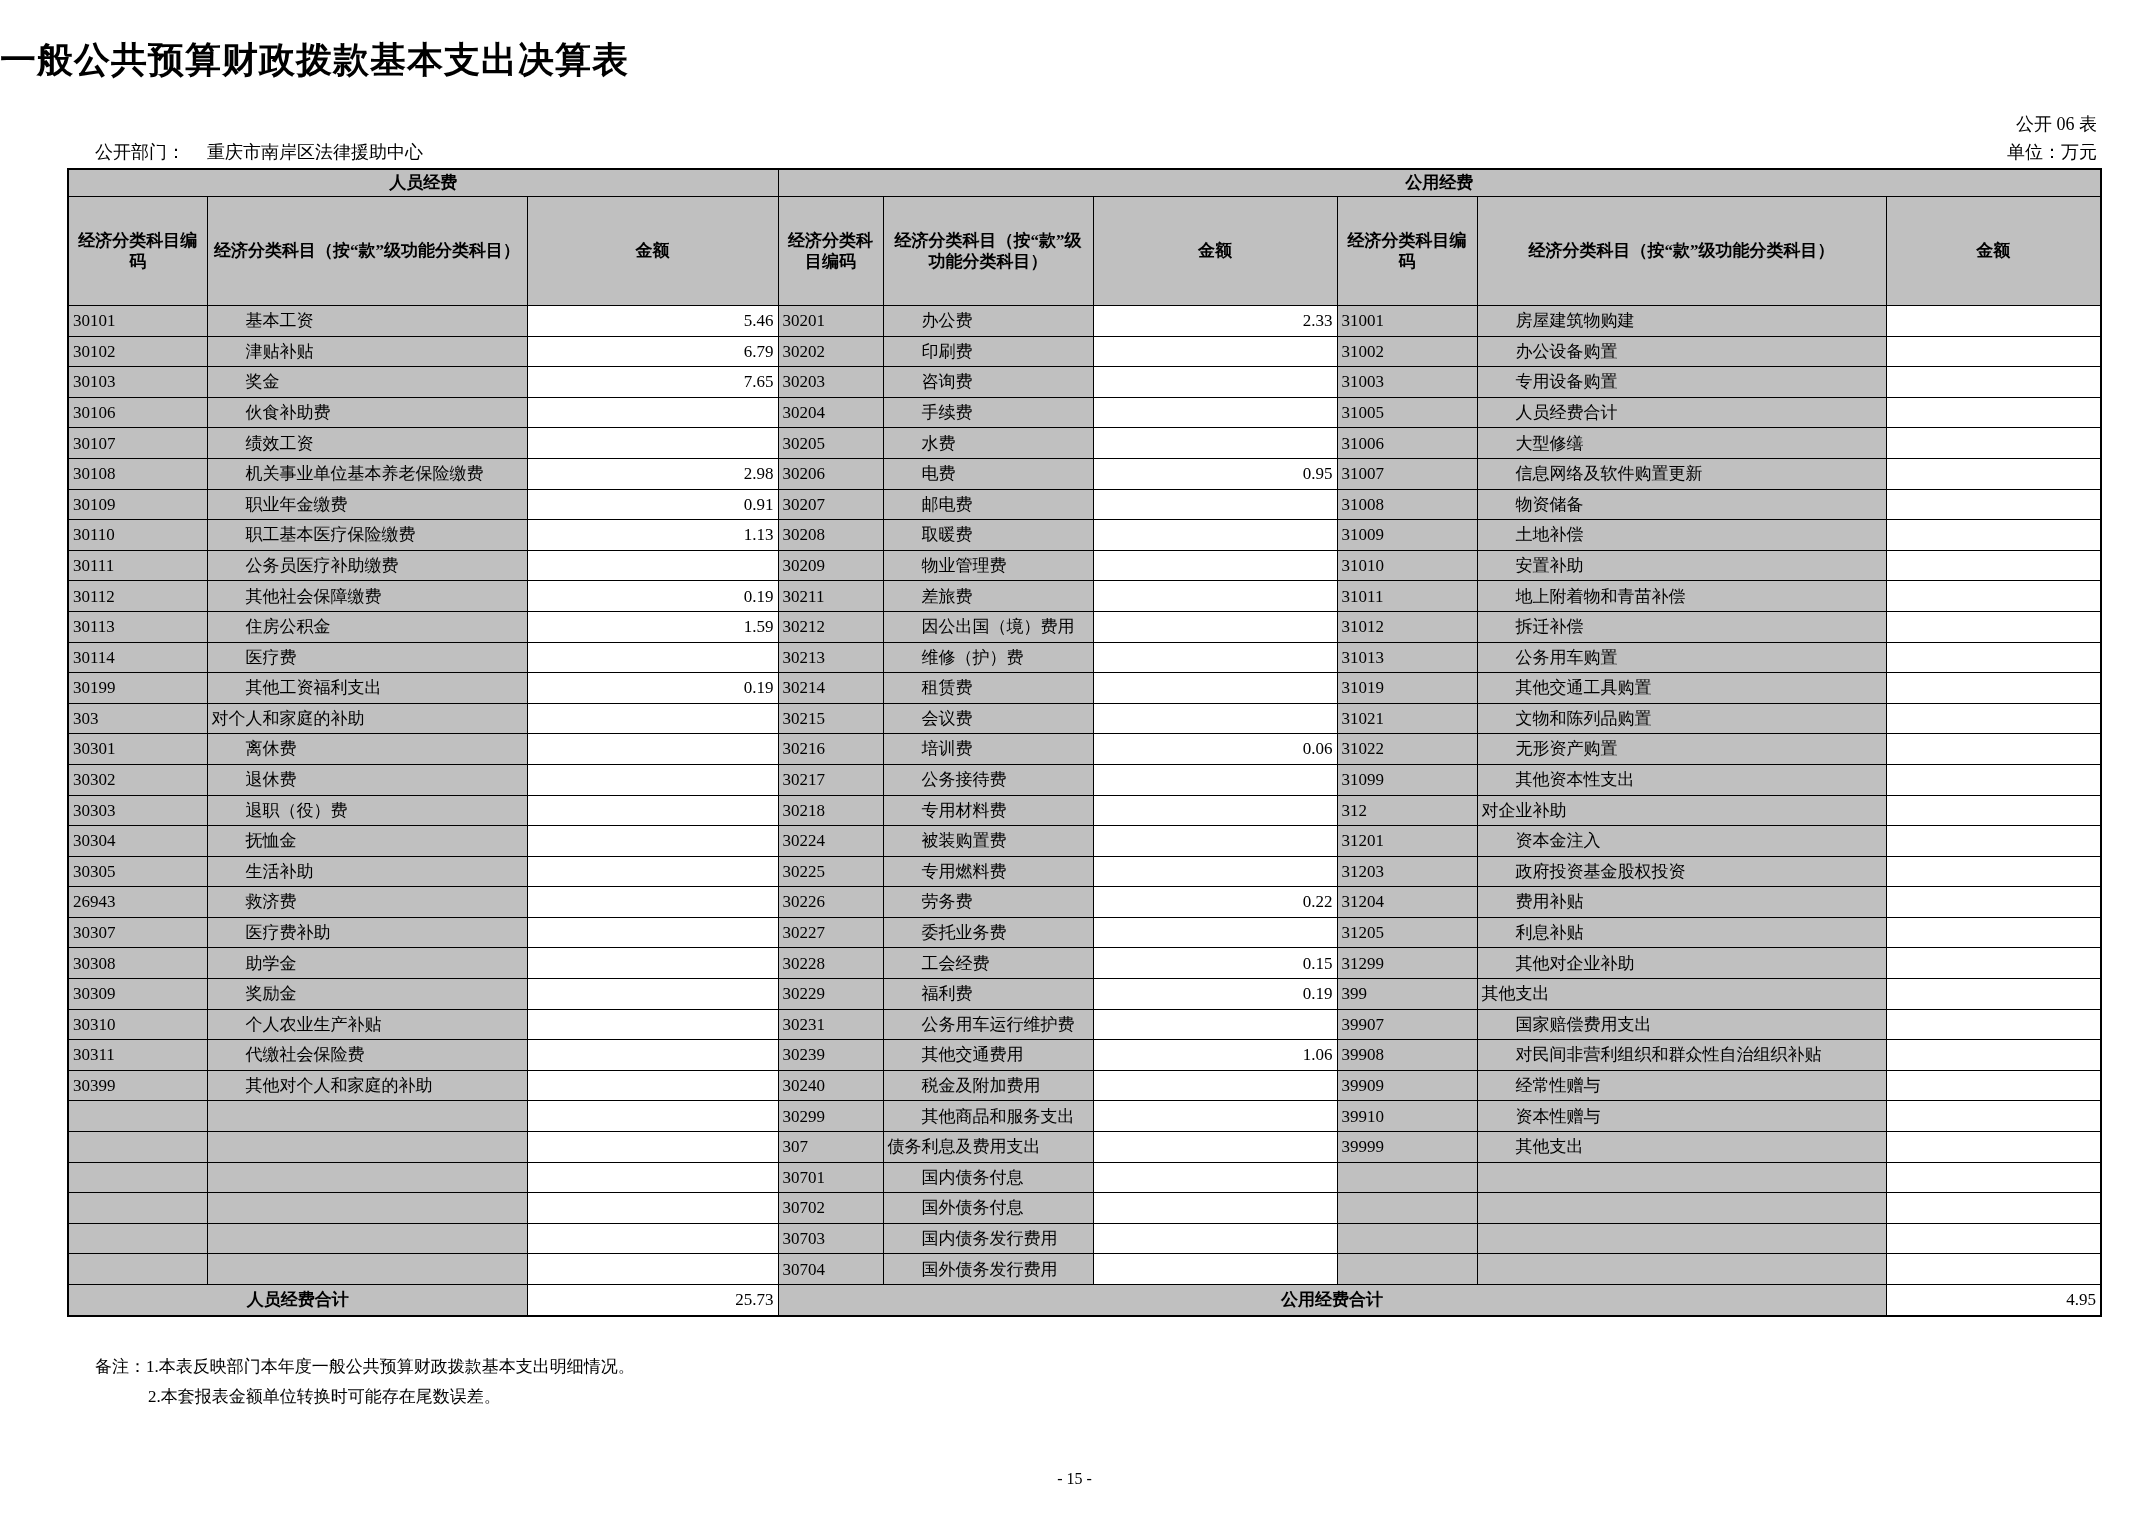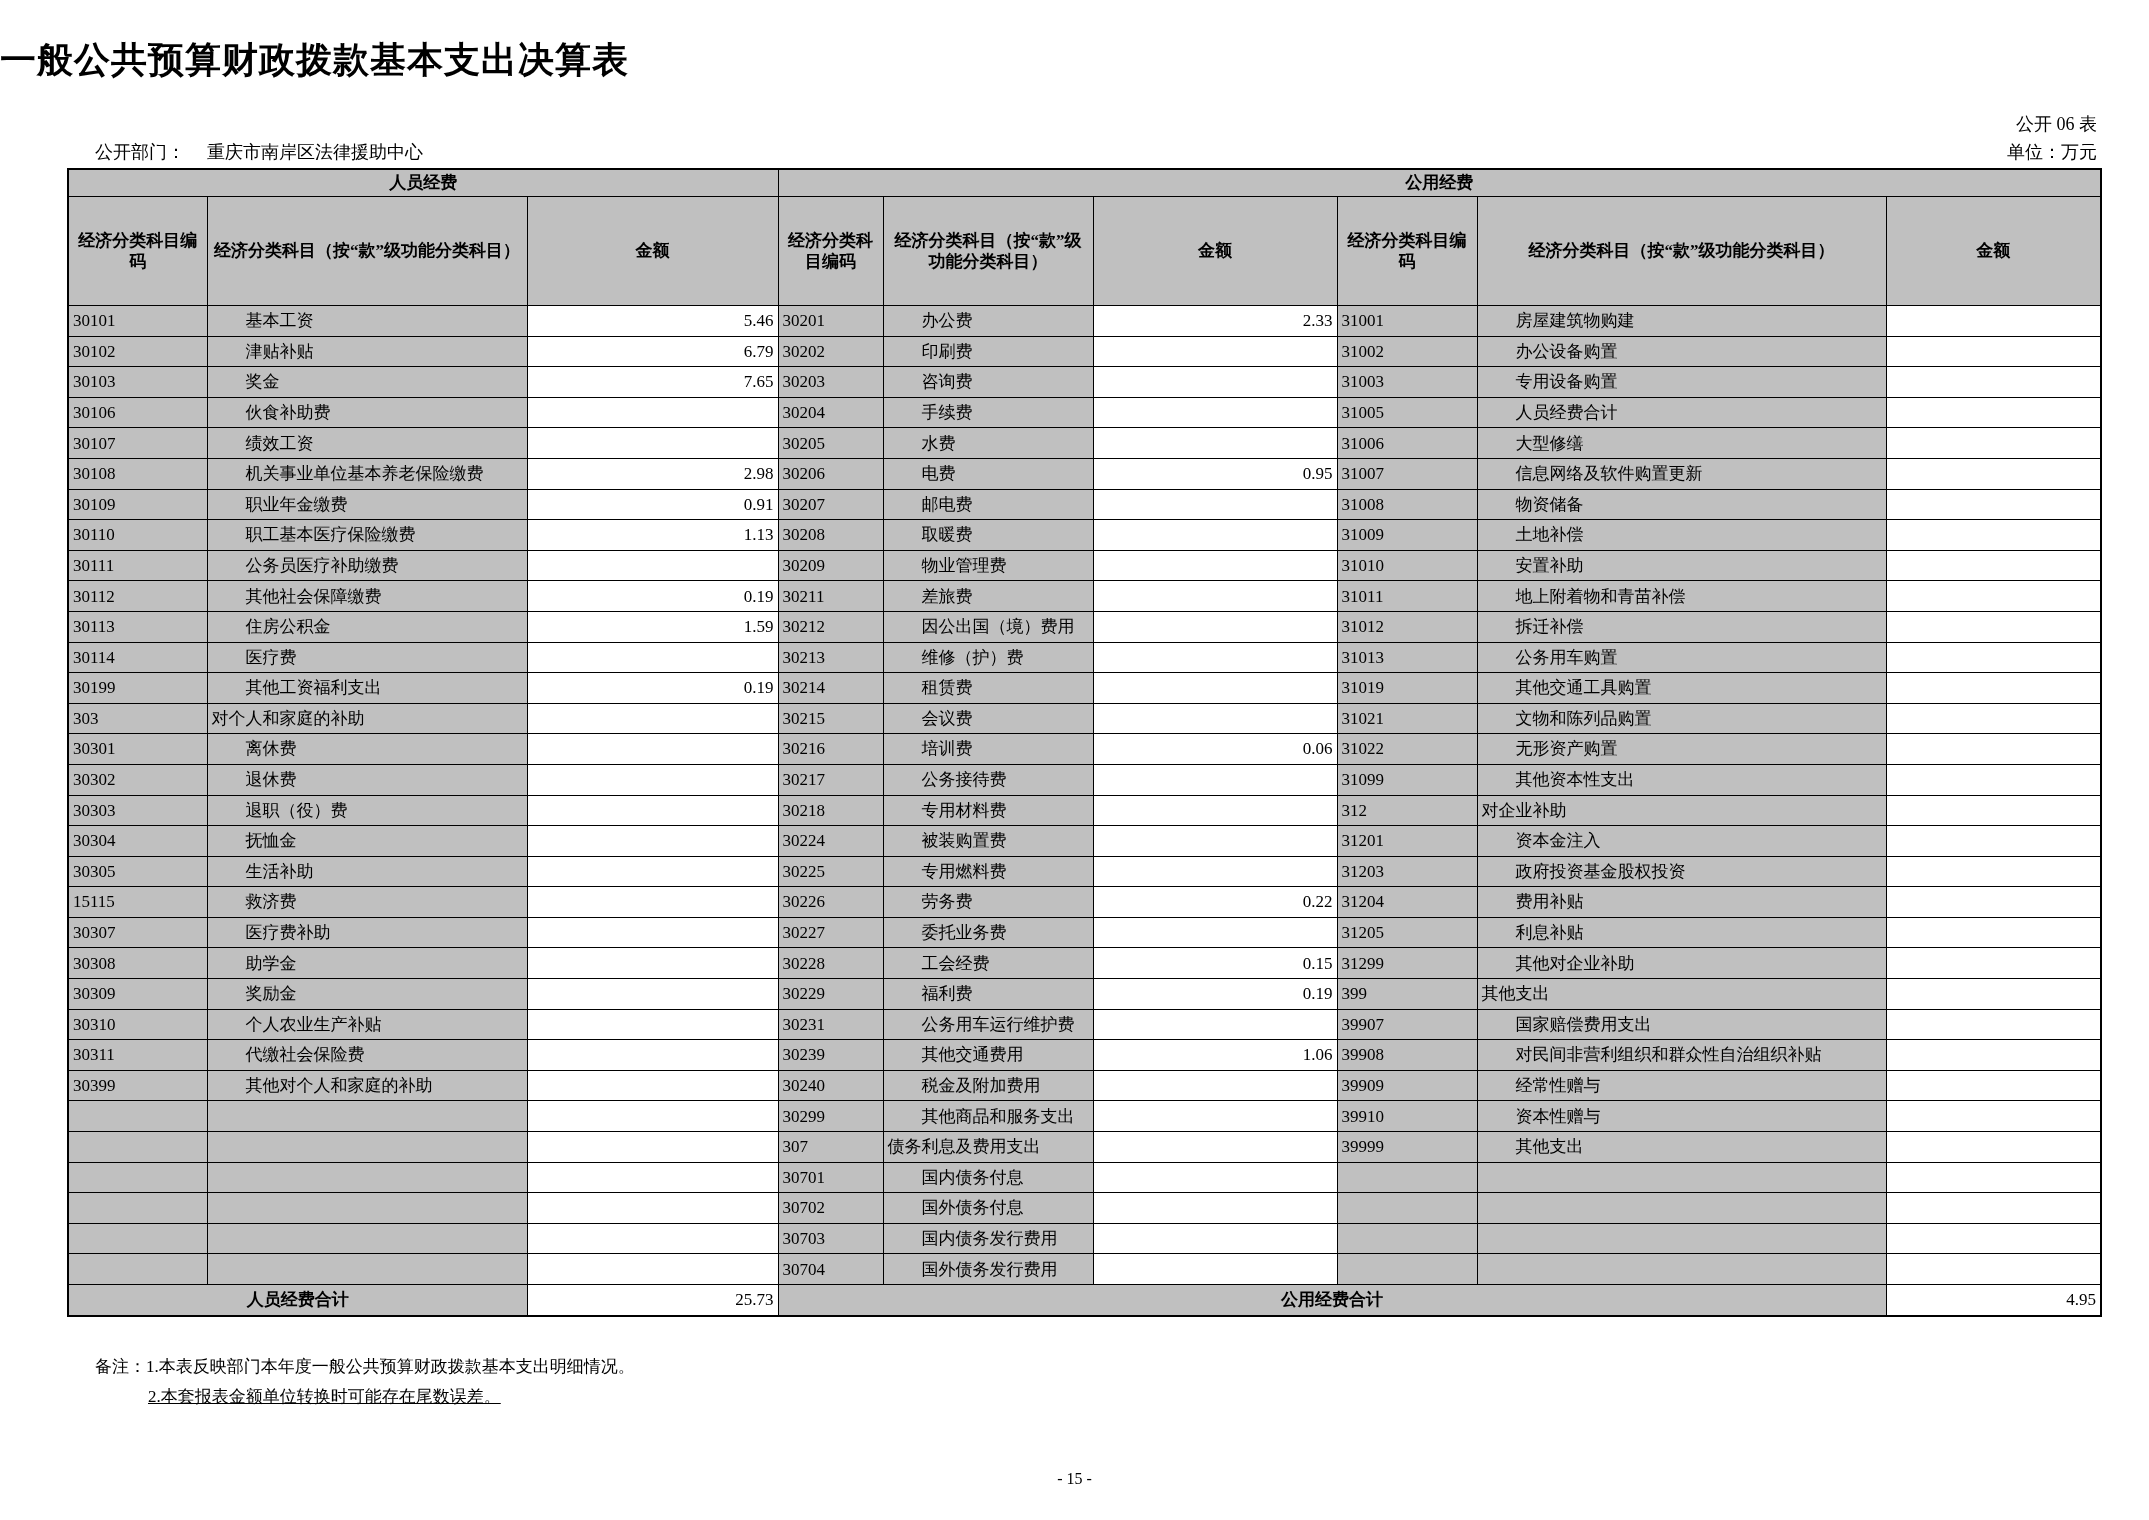--- a/index.html
+++ b/index.html
@@ -26,21 +26,21 @@
   }
   table.fin{border:2px solid #000;}
   .g{background:#c0c0c0;}
   .amt{background:#ffffff;text-align:right;padding-right:6px;}
   .band td{height:26px;text-align:center;font-weight:bold;}
   .colhead td{height:108px;text-align:center;font-weight:bold;}
   tbody tr{height:30.6px;}
   tfoot tr{height:31px;}
   tfoot .lbl{text-align:center;font-weight:bold;}
   .notes{position:absolute;top:1352px;left:95px;font-size:17px;line-height:1.75;}
-  .notes .note2{margin-left:53px;text-decoration:underline;}
+  .notes .note2{margin-left:53px;}
   .page-footer{
     position:absolute;top:1470px;left:0;width:100%;
     text-align:center;font-size:16px;
   }
 </style>
 </head>
 <body>
 
 <div class="title">一般公共预算财政拨款基本支出决算表</div>
 <div class="form-no">公开 06 表</div>
@@ -282,21 +282,21 @@
         <td class="g">　　生活补助</td>
         <td class="amt"></td>
         <td class="g">30225</td>
         <td class="g">　　专用燃料费</td>
         <td class="amt"></td>
         <td class="g">31203</td>
         <td class="g">　　政府投资基金股权投资</td>
         <td class="amt"></td>
       </tr>
       <tr>
-        <td class="g">15115</td>
+        <td class="g">26943</td>
         <td class="g">　　救济费</td>
         <td class="amt"></td>
         <td class="g">30226</td>
         <td class="g">　　劳务费</td>
         <td class="amt">0.22</td>
         <td class="g">31204</td>
         <td class="g">　　费用补贴</td>
         <td class="amt"></td>
       </tr>
       <tr>

